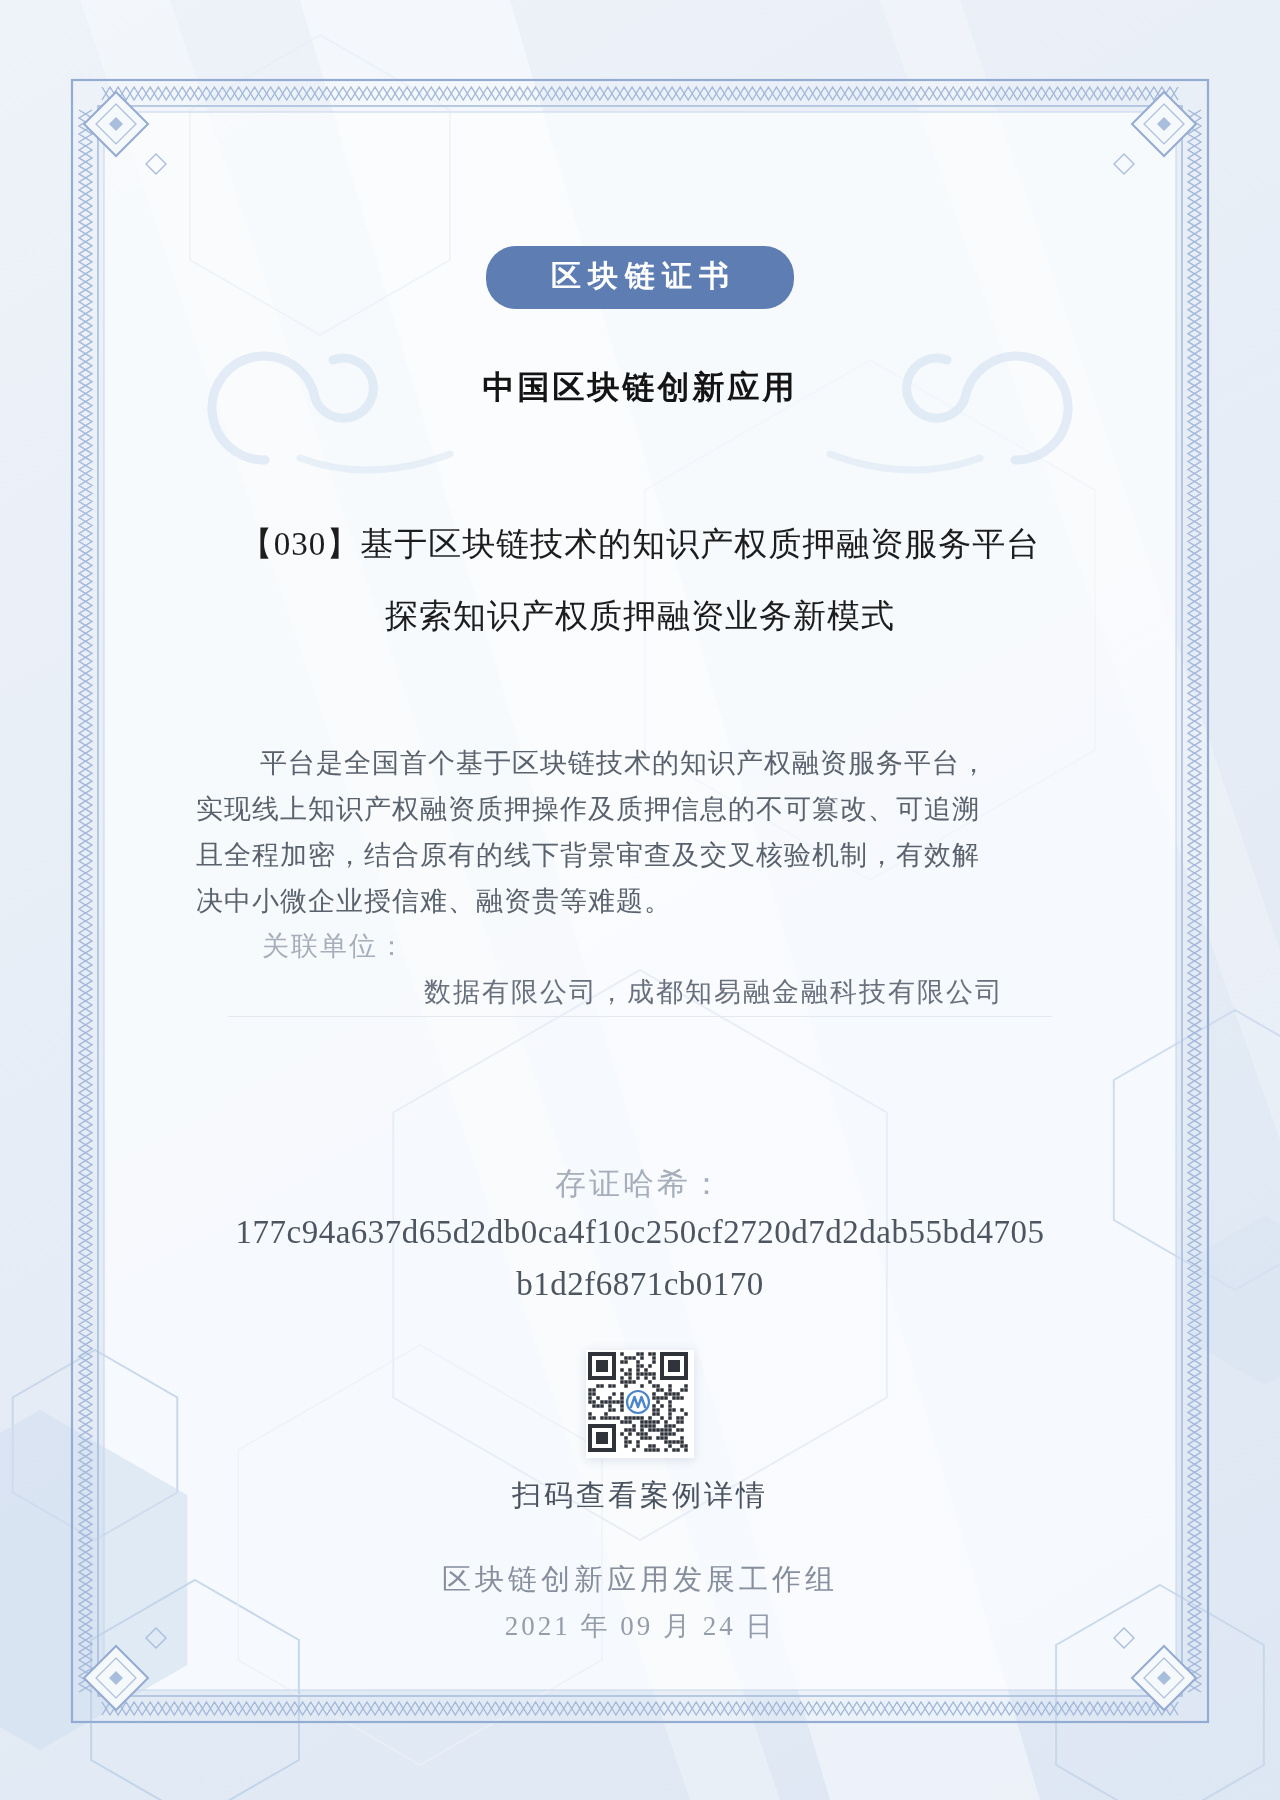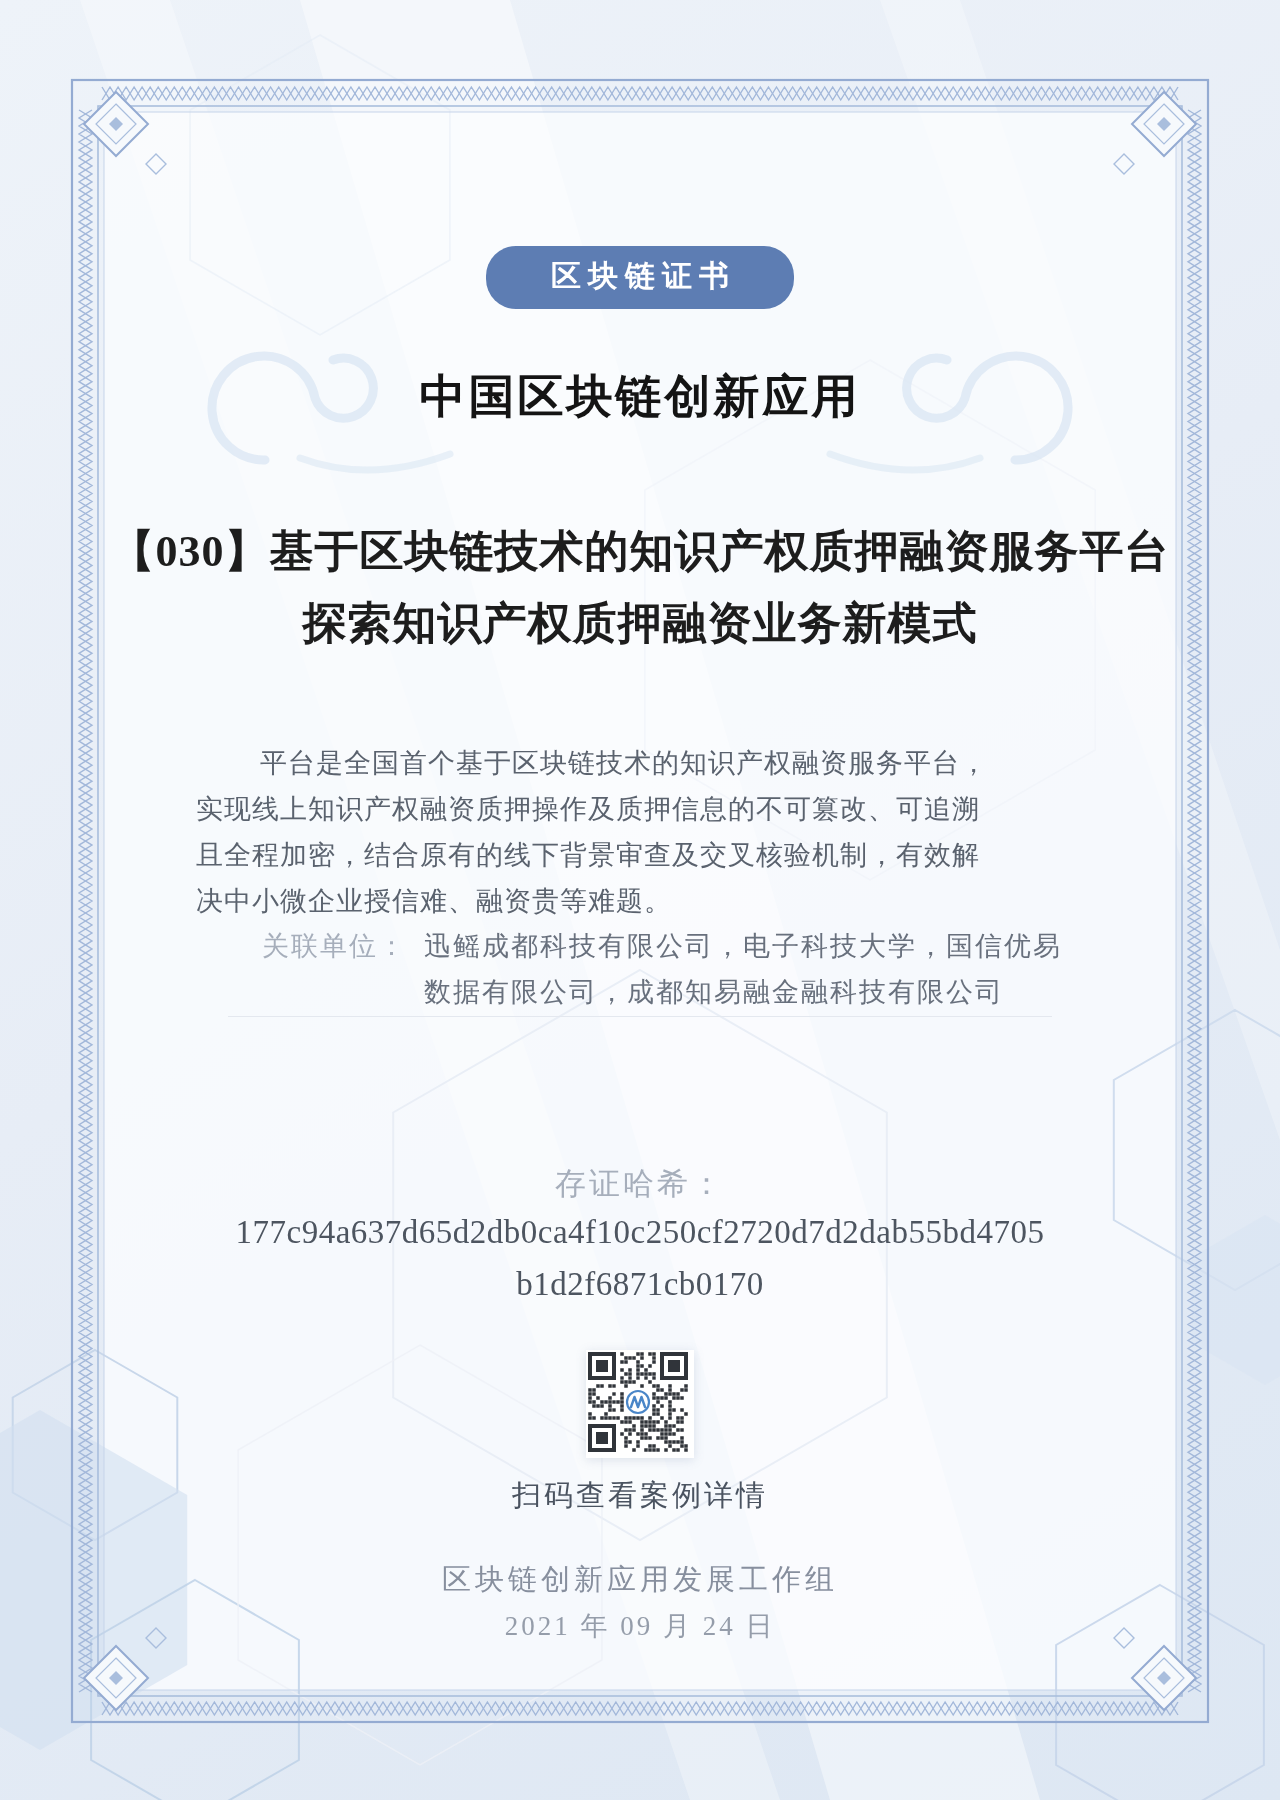--- a/index.html
+++ b/index.html
@@ -11,22 +11,22 @@
   .page svg{position:absolute;left:0;top:0;pointer-events:none;}
   .content{position:absolute;left:0;top:0;width:1280px;height:1800px;z-index:5;}
   .abs{position:absolute;}
   .centered{left:0;width:1280px;text-align:center;}
   .badge{
     left:50%;transform:translateX(-50%);top:246px;
     background:#5d7db3;color:#ffffff;
     font-size:30px;font-weight:600;letter-spacing:7px;
     padding:10px 58px 12px 65px;border-radius:30px;white-space:nowrap;
   }
-  .title{top:366px;font-size:46px;font-weight:700;color:#141414;letter-spacing:3px;}
-  .subtitle{font-size:44px;font-weight:700;color:#1d1d1d;letter-spacing:1px;white-space:nowrap;}
+  .title{top:366px;font-size:32px;font-weight:700;color:#141414;letter-spacing:3px;}
+  .subtitle{font-size:33px;font-weight:400;color:#1d1d1d;letter-spacing:1px;white-space:nowrap;}
   .sub1{top:522px;}
   .sub2{top:594px;}
   .para-line{
     left:196px;top:0;font-size:27px;color:#5a626e;letter-spacing:1px;
     white-space:nowrap;line-height:46px;margin-top:28px;
   }
   .related-label{left:262px;top:928px;font-size:27px;color:#a6aebb;letter-spacing:2px;}
   .related-line{left:424px;font-size:27px;color:#68707d;letter-spacing:2px;white-space:nowrap;}
   .divider{left:228px;top:1016px;width:824px;height:1px;background:#e4e8ef;}
   .shorthash-row{top:1100px;font-size:31px;}
@@ -112,21 +112,20 @@
 
     <div class="abs centered subtitle sub1">【030】基于区块链技术的知识产权质押融资服务平台</div>
     <div class="abs centered subtitle sub2">探索知识产权质押融资业务新模式</div>
 
     <div class="abs para-line" style="top:712px;padding-left:64px;">平台是全国首个基于区块链技术的知识产权融资服务平台，</div>
     <div class="abs para-line" style="top:804px;">且全程加密，结合原有的线下背景审查及交叉核验机制，有效解</div>
     <div class="abs para-line" style="top:758px;">实现线上知识产权融资质押操作及质押信息的不可篡改、可追溯</div>
     <div class="abs para-line" style="top:850px;">决中小微企业授信难、融资贵等难题。</div>
 
     <div class="abs related-label">关联单位：</div>
-    <div class="abs related-line" style="top:928px;">迅鳐成都科技有限公司，电子科技大学，国信优易</div>
     <div class="abs related-line" style="top:974px;">数据有限公司，成都知易融金融科技有限公司</div>
 
     <div class="abs divider"></div>
 
 
     <div class="abs centered certhash-label">存证哈希：</div>
 
     <div class="abs centered hash-line hash1">177c94a637d65d2db0ca4f10c250cf2720d7d2dab55bd4705</div>
     <div class="abs centered hash-line hash2">b1d2f6871cb0170</div>
 

